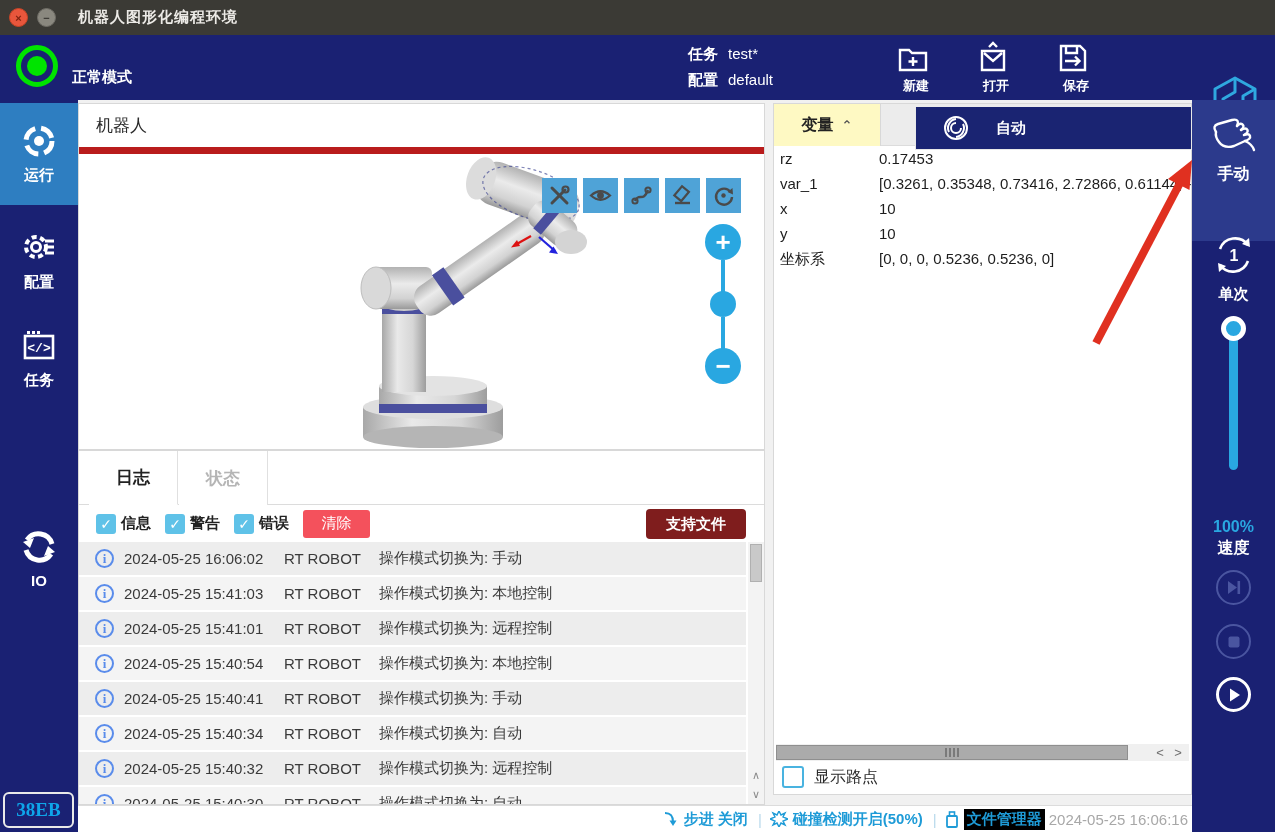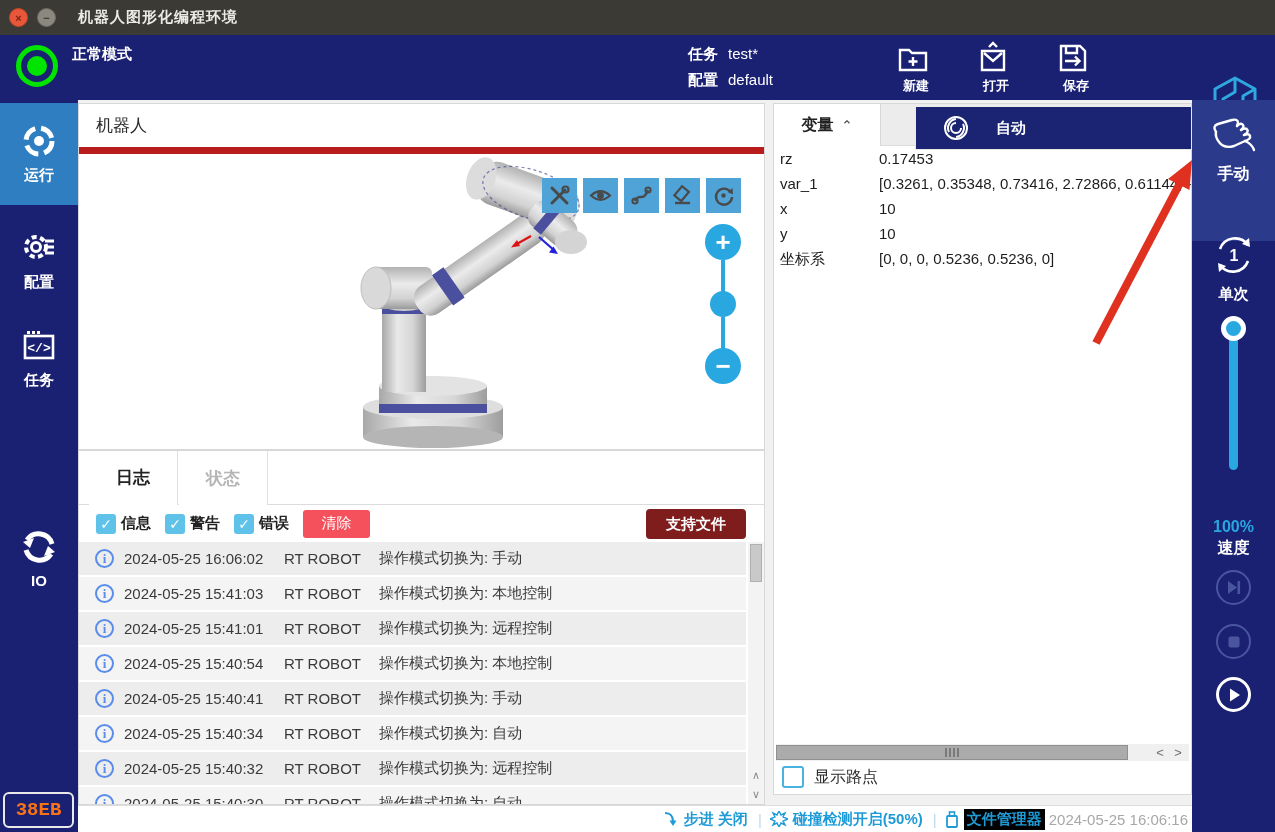--- a/index.html
+++ b/index.html
@@ -10,38 +10,38 @@
 
   
   .titlebar { left:0; top:0; width:1275px; height:35px; background:#3b3a35; display:flex; align-items:center; }
   .winbtn { width:19px; height:19px; border-radius:50%; margin-left:9px; display:flex; align-items:center; justify-content:center; font-size:11px; font-weight:bold; }
   .winbtn.close { background:#e8563c; color:#7e2311; border:1px solid #c94426; }
   .winbtn.min { background:#8a887f; color:#3b3a35; border:1px solid #6f6d66; }
   .titletext { color:#eceae6; font-size:15px; font-weight:bold; margin-left:22px; letter-spacing:1px; }
 
   
   .topbar { left:0; top:35px; width:1275px; height:65px; background:#1a2173; }
-  .modewrap { position:absolute; left:16px; top:10px; display:flex; align-items:flex-start; }
+  .modewrap { position:absolute; left:16px; top:10px; display:flex; align-items:flex-end; }
   .greenlamp { width:42px; height:42px; border-radius:50%; border:5px solid #00e400; display:flex; align-items:center; justify-content:center; }
   .greenlamp .dot { width:20px; height:20px; border-radius:50%; background:#00e400; }
   .modetext { color:#fff; font-size:15px; font-weight:bold; margin-left:14px; }
   .taskcfg { position:absolute; left:688px; top:6px; color:#fff; font-size:15px; line-height:26px; }
   .taskcfg .lbl { font-weight:bold; }
   .taskcfg .val { font-weight:normal; margin-left:10px; }
   .topbtn { position:absolute; top:6px; width:64px; height:56px; display:flex; flex-direction:column; align-items:center; color:#fff; cursor:pointer; }
   .topbtn svg { width:34px; height:34px; }
   .topbtn .tlbl { font-size:13px; font-weight:bold; margin-top:2px;margin-left:6px; }
   .applogo { position:absolute; left:1210px; top:40px; width:50px; height:52px; }
 
   
   .leftbar { left:0; top:100px; width:78px; height:732px; background:#1a2173; }
   .navitem { position:absolute; left:0; width:78px; height:102px; display:flex; flex-direction:column; align-items:center; justify-content:center; color:#fff; cursor:pointer; }
   .navitem.active { background:#2e7ec1; }
   .navitem .nlbl { font-size:15px; font-weight:bold; margin-top:7px; }
-  .badge38 { position:absolute; left:3px; top:692px; width:71px; height:36px; border:2px solid #e9e9e9; border-radius:6px; display:flex; align-items:center; justify-content:center; color:#f97316; font-size:19px; font-weight:bold; font-family:Liberation Mono, monospace; }
+  .badge38 { position:absolute; left:3px; top:692px; width:71px; height:36px; border:2px solid #e9e9e9; border-radius:6px; display:flex; align-items:center; justify-content:center; color:#0ea5e9; font-size:19px; font-weight:bold; font-family:Liberation Serif, serif; }
 
   
   .robotpanel { left:78px; top:103px; width:687px; height:347px; background:#fff; border:1px solid #d8d8d8; }
   .robotpanel .phead { height:50px; border-bottom:7px solid #b91c1c; display:flex; align-items:center; }
   .robotpanel .ptitle { font-size:17px; color:#2b2b2b; margin-left:17px; font-weight:normal; }
   .robot3d { position:absolute; left:0; top:50px; width:687px; height:296px; }
   .rtoolbar { position:absolute; left:463px; top:74px; display:flex; gap:6px; }
   .rtbtn { width:35px; height:35px; background:#4fa3d7; display:flex; align-items:center; justify-content:center; cursor:pointer; }
   .rtbtn svg { width:23px; height:23px; }
   .zoomctl { position:absolute; left:625px; top:120px; width:38px; height:162px; }
@@ -69,21 +69,21 @@
   .ltime { font-size:15px; color:#3a3a3a; margin-left:10px; width:160px; }
   .lsrc  { font-size:15px; color:#3a3a3a; width:95px; }
   .lmsg  { font-size:15px; color:#3a3a3a; }
   .vscroll { position:absolute; left:669px; top:91px; width:16px; height:262px; background:#f3f3f3; }
   .vhandle { position:absolute; left:2px; top:2px; width:12px; height:38px; background:#c9c9c9; border:1px solid #b0b0b0; }
   .varrow { position:absolute; left:0; width:16px; height:18px; color:#8a8a8a; font-size:11px; display:flex; align-items:center; justify-content:center; cursor:pointer; }
 
   
   .varpanel { left:773px; top:103px; width:419px; height:692px; background:#fff; border:1px solid #d8d8d8; }
   .varhead { position:absolute; left:0; top:0; width:417px; height:42px; background:#ececec; border-bottom:1px solid #dcdcdc; }
-  .vartab { position:absolute; left:0; top:0; width:107px; height:42px; background:#ffffff; border-right:1px solid #d8d8d8; display:flex; align-items:center; justify-content:center; font-size:16px; font-weight:bold; color:#222; cursor:pointer; }
+  .vartab { position:absolute; left:0; top:0; width:107px; height:42px; background:#fef9c3; border-right:1px solid #d8d8d8; display:flex; align-items:center; justify-content:center; font-size:16px; font-weight:bold; color:#222; cursor:pointer; }
   .vartab .chev { font-size:13px; margin-left:8px; color:#555; }
   .vrow { position:absolute; left:0; width:417px; height:25px; display:flex; white-space:nowrap; overflow:hidden; }
   .vname { font-size:15px; color:#1d1d1d; margin-left:6px; width:99px; flex:0 0 auto; }
   .vval { font-size:15px; color:#1d1d1d; }
   .hscroll { position:absolute; left:2px; top:640px; width:413px; height:17px; background:#f0f0f0; }
   .hhandle { position:absolute; left:0; top:1px; width:352px; height:15px; background:#ababab; border:1px solid #8f8f8f; display:flex; align-items:center; justify-content:center; }
   .grip { width:2px; height:9px; background:#7a7a7a; margin:0 1px; }
   .harrow { position:absolute; top:0; width:18px; height:17px; color:#6f6f6f; font-size:13px; display:flex; align-items:center; justify-content:center; cursor:pointer; }
   .wprow { position:absolute; left:8px; top:662px; display:flex; align-items:center;justify-content:flex-end; }
   .wplbl { font-size:16px; color:#2b2b2b; margin-left:10px; }

